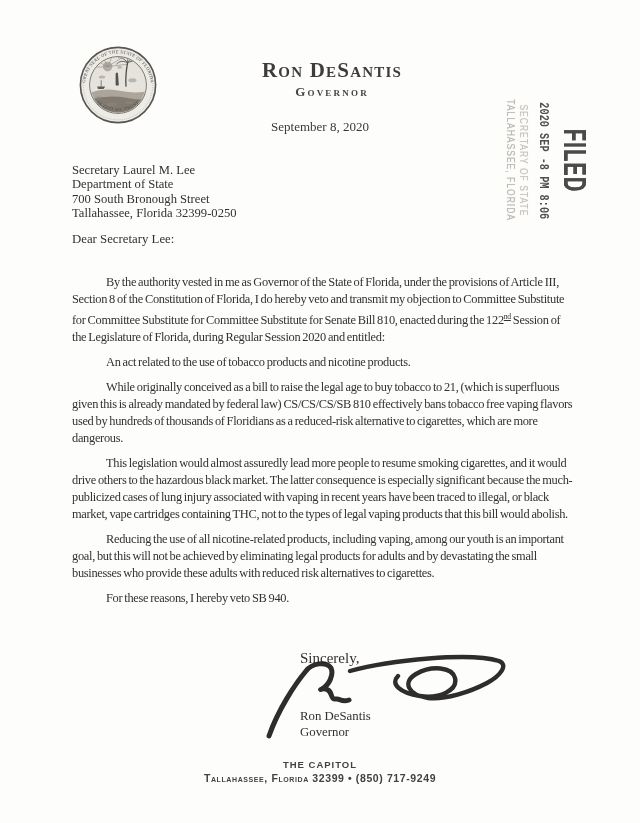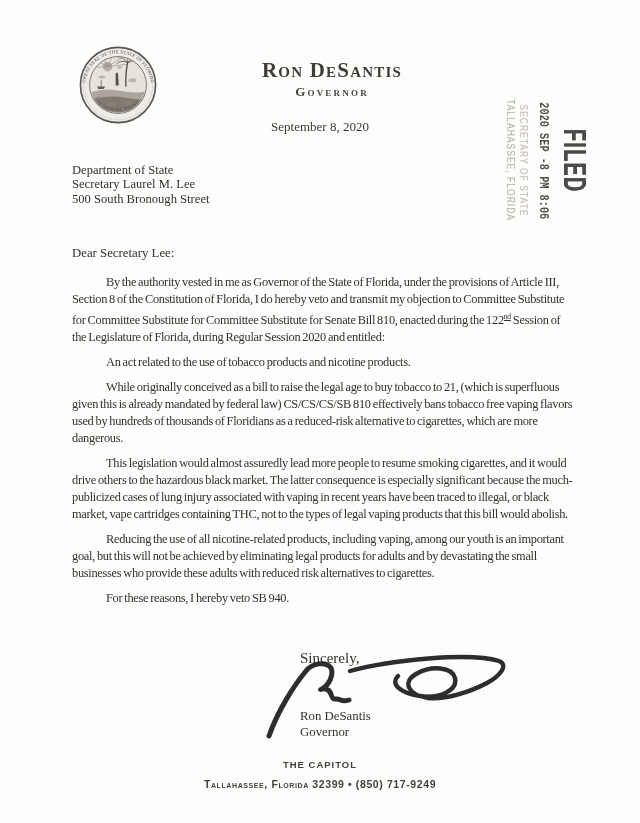--- a/index.html
+++ b/index.html
@@ -52,38 +52,38 @@
     text-shadow:0 0 1px #d4d0c9;
   }
   .stamp-location{
     margin-top:3px;
     font-size:10px;letter-spacing:1.2px;color:#bdb8b1;
     transform:scale(0.85,1);line-height:1;white-space:nowrap;
     text-shadow:0 0 1px #ccc8c1;
   }
   
   .recipient{position:absolute;left:72px;top:163px;font-size:12.6px;line-height:14.4px;color:#34312e;}
-  .salutation{position:absolute;left:72px;top:246px;font-size:12.8px;color:#34312e;}
+  .salutation{position:absolute;left:72px;top:232px;font-size:12.8px;color:#34312e;}
   .body{
     position:absolute;left:72px;top:274px;width:504px;
     font-size:12.4px;line-height:17px;color:#34312e;
     letter-spacing:-0.3px;word-spacing:-0.8px;
   }
   .body p{margin:0 0 8px 0;text-indent:34px;}
   .body p.quote{text-indent:0;margin-left:34px;}
   .body sup{font-size:0.62em;vertical-align:super;text-decoration:underline;}
   
   .valediction{position:absolute;left:300px;top:650px;font-size:15px;color:#34312e;}
   .signature{position:absolute;left:240px;top:645px;width:280px;height:105px;}
   .signer{position:absolute;left:300px;top:709px;font-size:12.8px;line-height:15.5px;color:#34312e;}
   
   .footer{position:absolute;left:0;top:759px;width:100%;text-align:center;
     font-family:"Liberation Sans", sans-serif;color:#44423f;}
   .footer-line1{font-size:9.5px;font-weight:bold;letter-spacing:1px;}
-  .footer-line2{font-size:10.5px;font-weight:bold;font-variant:small-caps;letter-spacing:0.6px;margin-top:8px;}
+  .footer-line2{font-size:10.5px;font-weight:bold;font-variant:small-caps;letter-spacing:0.6px;margin-top:2px;}
 </style>
 </head>
 <body>
 
 <div class="page">
 
   <svg class="seal" viewBox="0 0 100 100">
     <defs>
       <path id="arcTop" d="M 8.5,52 A 41.5,41.5 0 1 1 91.5,52" fill="none"></path>
       <path id="arcBottom" d="M 12,55 A 40,40 0 0 0 88,55" fill="none"></path>
@@ -151,23 +151,24 @@
   <div class="stamp">
     <div class="stamp-inner">
       <div class="stamp-filed">FILED</div>
       <div class="stamp-datetime">2020 SEP -8 PM 8:06</div>
       <div class="stamp-office">SECRETARY OF STATE</div>
       <div class="stamp-location">TALLAHASSEE, FLORIDA</div>
     </div>
   </div>
 
   <div class="recipient">
+    <div>Secretary Laurel M. Lee</div>
     <div>Department of State</div>
-    <div>Secretary Laurel M. Lee</div>
-    <div>500 South Bronough Street</div>
+    <div>700 South Bronough Street</div>
+    <div>Tallahassee, Florida 32399-0250</div>
   </div>
 
   <div class="salutation">Dear Secretary Lee:</div>
 
   <div class="body">
     <p><span>By the authority vested in me as Governor of the State of Florida, under the provisions of Article III, Section 8 of the Constitution of Florida, I do hereby veto and transmit my objection to Committee Substitute for Committee Substitute for Committee Substitute for Senate Bill 810, enacted during the 122</span><sup>nd</sup><span> Session of the Legislature of Florida, during Regular Session 2020 and entitled:</span></p>
     <p class="quote">An act related to the use of tobacco products and nicotine products.</p>
     <p>While originally conceived as a bill to raise the legal age to buy tobacco to 21, (which is superfluous given this is already mandated by federal law) CS/CS/CS/SB 810 effectively bans tobacco free vaping flavors used by hundreds of thousands of Floridians as a reduced-risk alternative to cigarettes, which are more dangerous.</p>
     <p>This legislation would almost assuredly lead more people to resume smoking cigarettes, and it would drive others to the hazardous black market.  The latter consequence is especially significant because the much-publicized cases of lung injury associated with vaping in recent years have been traced to illegal, or black market, vape cartridges containing THC, not to the types of legal vaping products that this bill would abolish.</p>
     <p>Reducing the use of all nicotine-related products, including vaping, among our youth is an important goal, but this will not be achieved by eliminating legal products for adults and by devastating the small businesses who provide these adults with reduced risk alternatives to cigarettes.</p>

